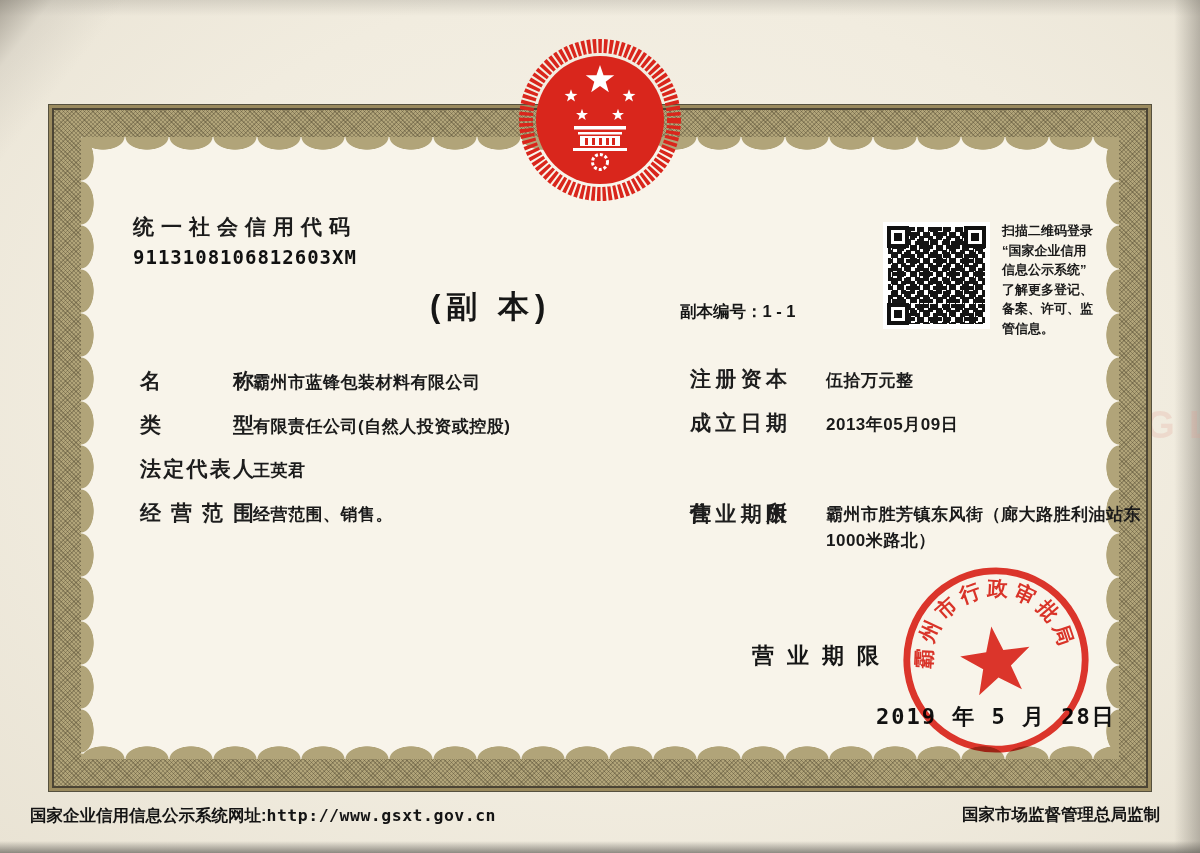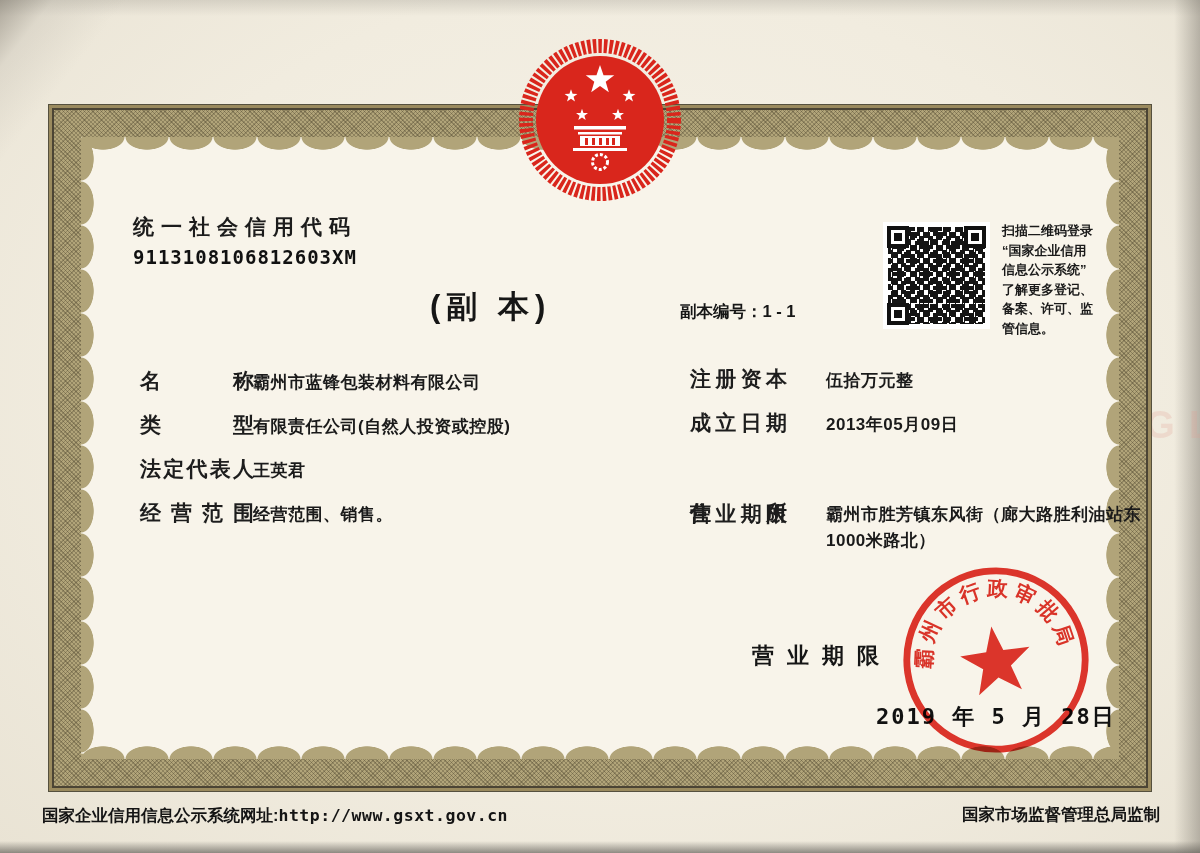--- a/index.html
+++ b/index.html
@@ -91,21 +91,21 @@
   .vt{margin-top:3px;}
 
   
   .reg-label { position:absolute; left:752px; top:641px; font-size:22px; letter-spacing:13px; color:#151515; font-weight:600; }
   .reg-date { position:absolute; left:876px; top:702px; font-family:"DejaVu Sans Mono","Liberation Mono",monospace;
     font-size:22px; font-weight:700; color:#111; letter-spacing:2px; z-index:6; }
   .seal { position:absolute; left:898px; top:562px; width:196px; height:196px; z-index:7;
     mix-blend-mode:multiply; opacity:.92; transform:rotate(-8deg); }
 
   
-  .footer-left { position:absolute; left:30px; top:805px; font-size:16.5px; color:#141414; font-weight:600;margin-left:12px; }
+  .footer-left { position:absolute; left:30px; top:805px; font-size:16.5px; color:#141414; font-weight:600; }
   .footer-left .url { font-family:"DejaVu Sans Mono","Liberation Mono",monospace; font-weight:700; letter-spacing:.5px; }
   .footer-mid { position:absolute; left:578px; top:793px; width:420px; font-size:15.5px; line-height:21.5px; font-weight:700; color:#161616; }
   .footer-right { position:absolute; left:962px; top:804px; font-size:16.5px; font-weight:600; color:#141414; }
 </style>
 </head>
 <body>
 
 <div id="page">
 
   <div class="wm wm-latin w1">SCJDGL</div>

